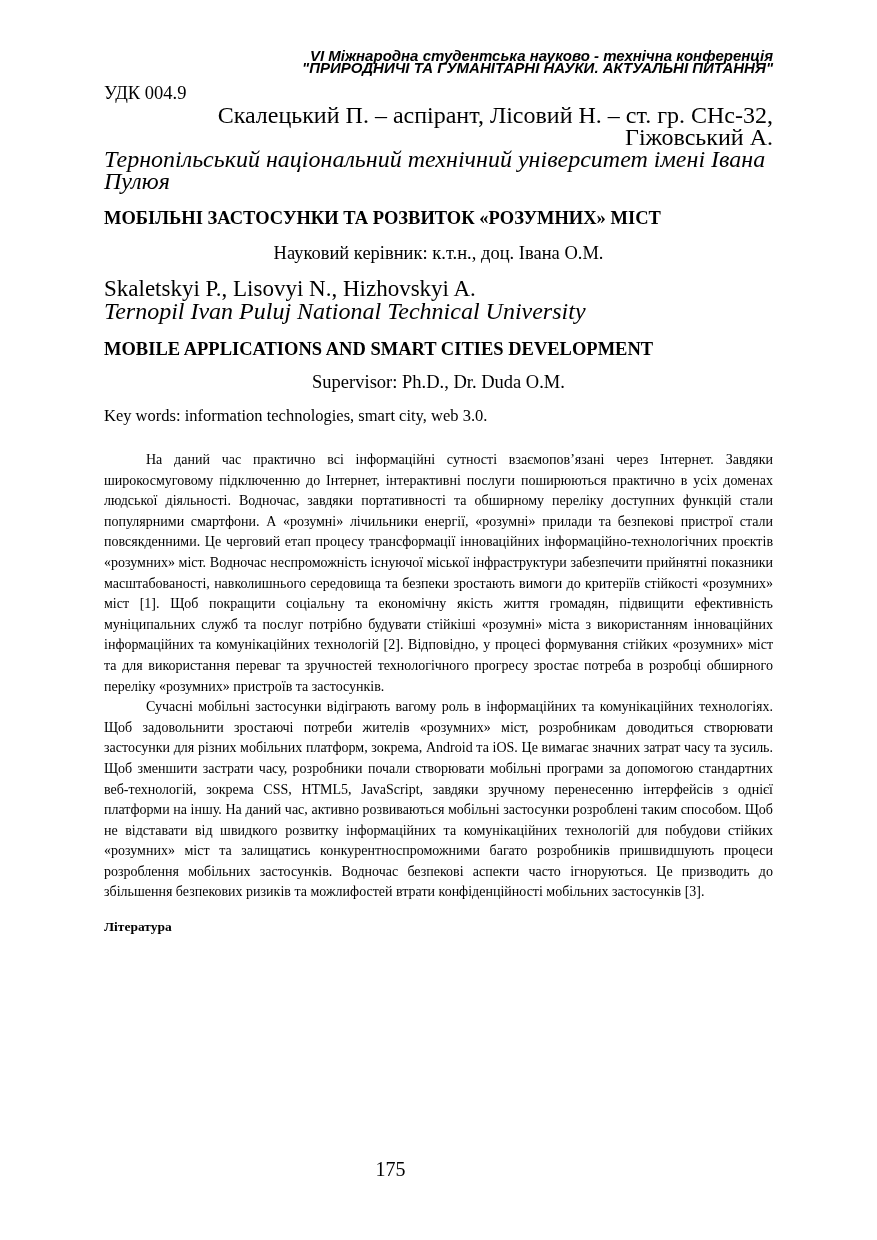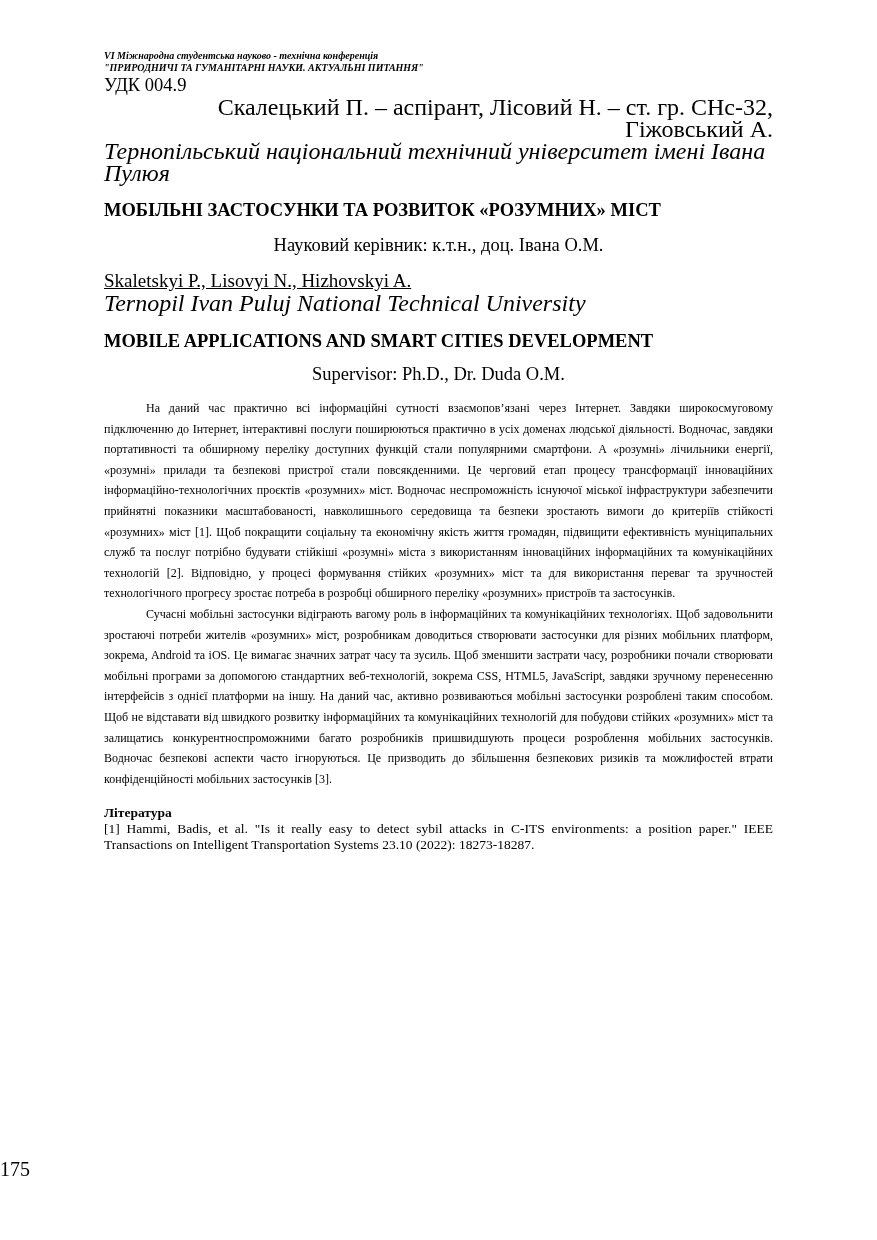--- a/index.html
+++ b/index.html
@@ -1,33 +1,33 @@
 <!DOCTYPE html>
 <html><head>
 <meta charset="utf-8">
 <style>
   html, body { margin: 0; padding: 0; background: #ffffff; }
   body { width: 877px; height: 1240px; position: relative; overflow: hidden; color: #000; }
   .page { position: absolute; left: 104px; top: 50px; width: 669px; font-family: "Liberation Serif", serif; }
-  .conf-header { text-align: left; font-family: Liberation Serif, serif; font-style: italic; font-weight: bold; font-size: 10px; line-height: 12px; margin-left: 0; }
-  .udc { font-size: 18.5px; line-height: 21px; margin-top: 1px; }
+  .conf-header { text-align: right; font-family: Liberation Sans, sans-serif; font-style: italic; font-weight: bold; font-size: 15px; line-height: 12px; margin-left: 0; }
+  .udc { font-size: 18.5px; line-height: 21px; margin-top: 9px; }
   .authors { font-size: 24px; line-height: 22px; text-align: right; }
   .affil { font-size: 24px; line-height: 22px; font-style: italic; }
   .title { font-weight: bold; font-size: 18.5px; line-height: 22px; margin-top: 15px; }
   .supervisor { text-align: center; font-size: 18.5px; line-height: 22px; margin-top: 13px; }
-  .authors-en { font-size: 19px; line-height: 22px; margin-top: 14px; text-decoration: underline; }
+  .authors-en { font-size: 23px; line-height: 22px; margin-top: 14px; }
   .title-en { margin-top: 16px; }
   .supervisor-en { margin-top: 11px; }
   .keywords { font-size: 16.5px; line-height: 20px; margin-top: 13px; }
-  .body-text { margin-top: 10px; font-size: 12px; line-height: 20.6px; text-align: justify; }
+  .body-text { margin-top: 24px; font-size: 14px; line-height: 20.6px; text-align: justify; }
   .body-text p { margin: 0; text-indent: 42px; }
   .refs-heading { font-weight: bold; font-size: 13.5px; line-height: 16px; margin-top: 16px; }
   .refs { font-size: 13.5px; line-height: 16.2px; text-align: justify; }
   .refs div { margin: 0 0 1px 0; }
-  .page-number { position: absolute; left: 0; width: 781px; top: 1158px; font-family: "Liberation Serif", serif; font-size: 20px; }
+  .page-number { position: absolute; left: 0; width: 781px; top: 1158px; text-align: center; font-family: "Liberation Serif", serif; font-size: 20px; }
 </style>
 </head>
 <body>
 
 <div class="page">
   <div class="conf-header">
     <div>VI Міжнародна студентська науково - технічна конференція</div>
     <div>"ПРИРОДНИЧІ ТА ГУМАНІТАРНІ НАУКИ. АКТУАЛЬНІ ПИТАННЯ"</div>
   </div>
 
@@ -36,26 +36,26 @@
   <div class="affil">Тернопільський національний технічний університет імені Івана Пулюя</div>
   <div class="title">МОБІЛЬНІ ЗАСТОСУНКИ ТА РОЗВИТОК «РОЗУМНИХ» МІСТ</div>
   <div class="supervisor">Науковий керівник: к.т.н., доц. Івана О.М.</div>
 
   <div class="authors-en">Skaletskyi P., Lisovyi N., Hizhovskyi A.</div>
   <div class="affil">Ternopil Ivan Puluj National Technical University</div>
   <div class="title title-en">MOBILE APPLICATIONS AND SMART CITIES DEVELOPMENT</div>
   <div class="supervisor supervisor-en">Supervisor: Ph.D., Dr. Duda O.M.</div>
 
   <div class="keywords">
+    <div>Key words: information technologies, smart city, web 3.0.</div>
   </div>
 
   <div class="body-text">
     <p>На даний час практично всі інформаційні сутності взаємопов’язані через Інтернет. Завдяки широкосмуговому підключенню до Інтернет, інтерактивні послуги поширюються практично в усіх доменах людської діяльності. Водночас, завдяки портативності та обширному переліку доступних функцій стали популярними смартфони. А «розумні» лічильники енергії, «розумні» прилади та безпекові пристрої стали повсякденними. Це черговий етап процесу трансформації інноваційних інформаційно-технологічних проєктів «розумних» міст. Водночас неспроможність існуючої міської інфраструктури забезпечити прийнятні показники масштабованості, навколишнього середовища та безпеки зростають вимоги до критеріїв стійкості «розумних» міст [1]. Щоб покращити соціальну та економічну якість життя громадян, підвищити ефективність муніципальних служб та послуг потрібно будувати стійкіші «розумні» міста з використанням інноваційних інформаційних та комунікаційних технологій [2]. Відповідно, у процесі формування стійких «розумних» міст та для використання переваг та зручностей технологічного прогресу зростає потреба в розробці обширного переліку «розумних» пристроїв та застосунків.</p>
     <p>Сучасні мобільні застосунки відіграють вагому роль в інформаційних та комунікаційних технологіях. Щоб задовольнити зростаючі потреби жителів «розумних» міст, розробникам доводиться створювати застосунки для різних мобільних платформ, зокрема, Android та iOS. Це вимагає значних затрат часу та зусиль. Щоб зменшити застрати часу, розробники почали створювати мобільні програми за допомогою стандартних веб-технологій, зокрема CSS, HTML5, JavaScript, завдяки зручному перенесенню інтерфейсів з однієї платформи на іншу. На даний час, активно розвиваються мобільні застосунки розроблені таким способом. Щоб не відставати від швидкого розвитку інформаційних та комунікаційних технологій для побудови стійких «розумних» міст та залищатись конкурентноспроможними багато розробників пришвидшують процеси розроблення мобільних застосунків. Водночас безпекові аспекти часто ігноруються. Це призводить до збільшення безпекових ризиків та можлифостей втрати конфіденційності мобільних застосунків [3].</p>
   </div>
 
   <div class="refs-heading">Література</div>
   <div class="refs">
-    <div>[1] Hammi, Badis, et al. "Is it really easy to detect sybil attacks in C-ITS environments: a position paper." IEEE Transactions on Intelligent Transportation Systems 23.10 (2022): 18273-18287.</div>
   </div>
 </div>
 
 <div class="page-number">175</div>
 
 </body></html>

